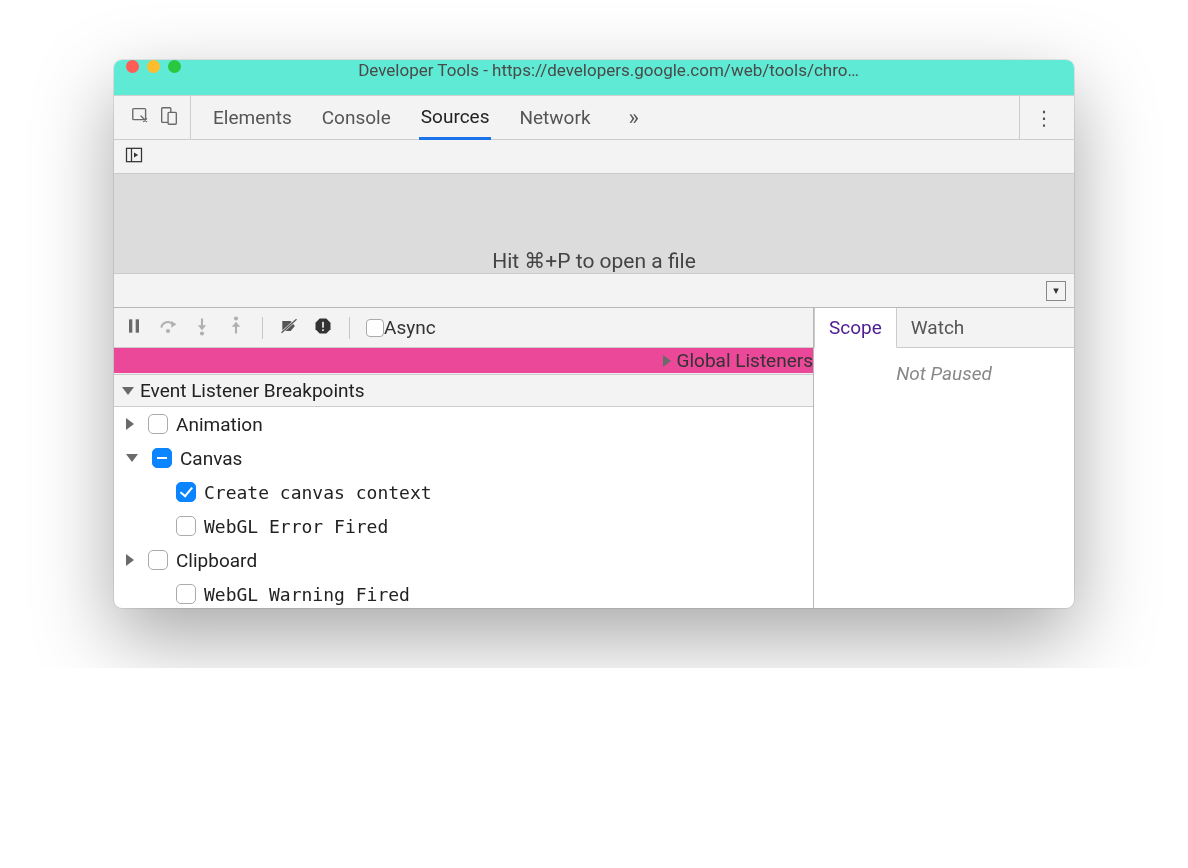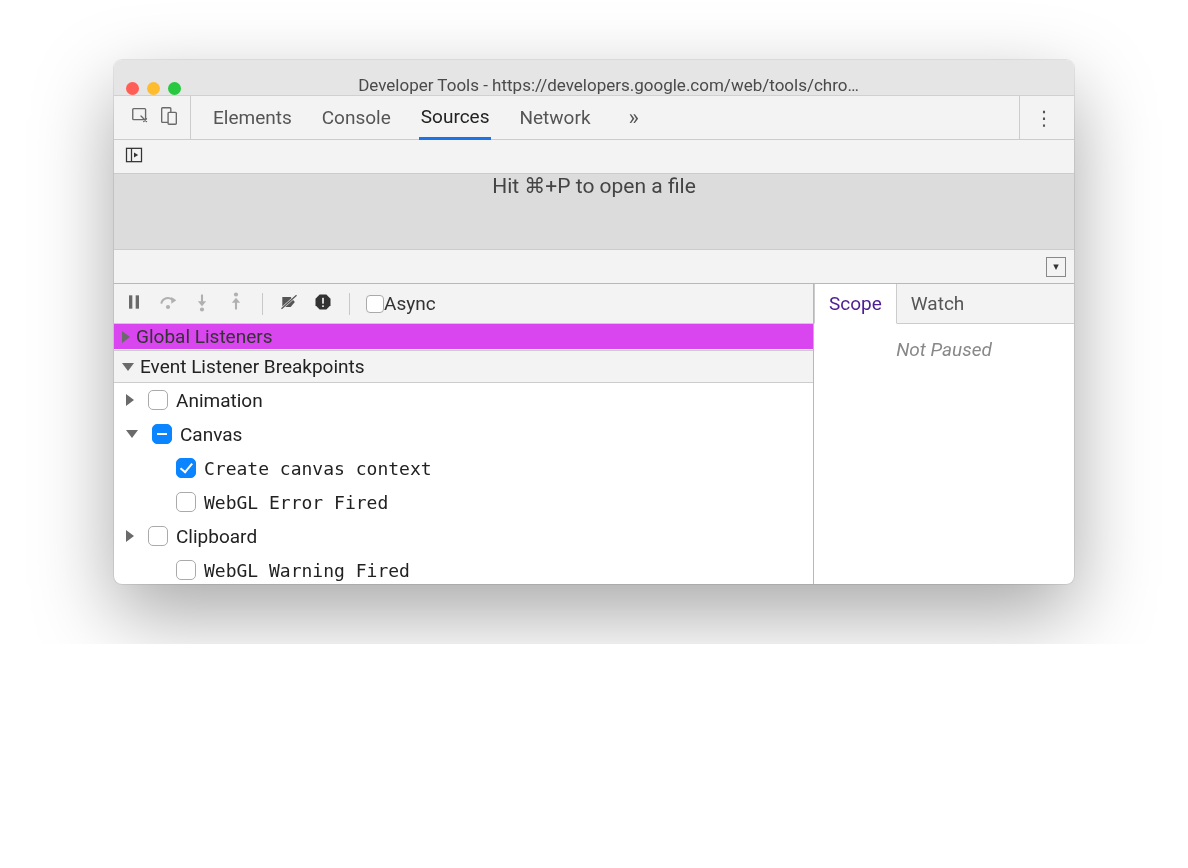--- a/index.html
+++ b/index.html
@@ -13,23 +13,23 @@
   }
   .window {
     width: 960px;
     border-radius: 8px;
     box-shadow: 0 30px 80px rgba(0,0,0,0.35), 0 0 0 1px rgba(0,0,0,0.08);
     overflow: hidden;
     background: #fff;
   }
   .titlebar {
     height: 36px;
-    background: #e5e5e5;
+    background: #5eead4;
     display: flex;
-    align-items: flex-end;
+    align-items: flex-start;
     padding: 0 12px;
     border-bottom: 1px solid #d0d0d0;
   }
   .traffic { display: flex; gap: 8px; margin-right: 14px; }
   .tl { width: 13px; height: 13px; border-radius: 50%; }
   .tl.red { background: #ff5e57; }
   .tl.yellow { background: #ffbd2e; }
   .tl.green { background: #28c840; }
   .title-text { color: #4a4a4a; font-size: 17px; white-space: nowrap; overflow: hidden; text-overflow: ellipsis; flex:1; text-align:center; padding-right:40px;}
   .tabbar {
@@ -46,21 +46,21 @@
   .tab { color:#555; font-size:19px; padding:9px 2px; cursor:pointer; }
   .tab.active { color:#222; border-bottom:3px solid #1a73e8; }
   .tab-more { font-size:22px; color:#555; padding:0 10px; cursor:pointer;}
   .tab-menu { display:flex; align-items:center; padding:0 14px; border-left:1px solid #ccc; color:#555; font-size:20px; cursor:pointer;}
   .subbar {
     height: 34px; background:#f3f3f3; border-bottom:1px solid #ccc;
     display:flex; align-items:center; padding:0 10px;
   }
   .subbar svg { width:20px; height:20px; stroke:#333; fill:none; stroke-width:1.5;}
   .hint-area {
-    height:76px; background:#dcdcdc; display:flex; align-items:flex-start; justify-content:center;
+    height:100px; background:#dcdcdc; display:flex; align-items:flex-end; justify-content:center;
     color:#444; font-size:21px; border-bottom:1px solid #ccc;
   }
   .hint-footer { height:34px; background:#f3f3f3; border-bottom:1px solid #b8b8b8; display:flex; justify-content:flex-end; align-items:center; padding:0 8px;}
   .hint-footer .collapse { width:20px; height:20px; border:1px solid #888; display:flex; align-items:center; justify-content:center; font-size:11px; color:#333;}
   .split {
     display:flex; height:300px;
   }
   .left { flex:1; border-right:1px solid #b8b8b8; display:flex; flex-direction:column; overflow:hidden;}
   .right { width:260px; display:flex; flex-direction:column;}
   .dbg-toolbar {
@@ -86,21 +86,21 @@
   .cb.checked { background:#0a84ff; border-color:#0a84ff;}
   .cb.checked::after { content:""; width:5px; height:10px; border:solid #fff; border-width:0 2.5px 2.5px 0; transform:rotate(40deg) translate(-1px,-1px);}
   .cb.mixed { background:#0a84ff; border-color:#0a84ff;}
   .cb.mixed::after { content:""; width:10px; height:2.5px; background:#fff;}
   .mono { font-family: Menlo, Consolas, monospace; font-size:18px;}
   .right-tabs { height:40px; background:#f3f3f3; border-bottom:1px solid #ccc; display:flex; align-items:stretch;}
   .rtab { padding:8px 14px; font-size:19px; color:#555; cursor:pointer;}
   .rtab.active { background:#fff; border:1px solid #ccc; border-bottom:1px solid #fff; border-top:none; color:#4c1d95; margin-bottom:-1px;}
   .right-body { flex:1; display:flex; align-items:flex-start; justify-content:center; padding-top:14px;}
   .not-paused { font-style:italic; color:#888; font-size:19px;}
-  .global-listeners-row { padding-left:8px; display:flex; align-items:center; height:26px; background:#d946ef; color:#333; border-bottom:1px solid #eee;}
+  .global-listeners-row { padding-left:8px; display:flex; align-items:center; height:26px; background:#ec4899; color:#333; border-bottom:1px solid #eee;justify-content:flex-end;}
   .global-listeners-row .tri { margin-left:0;}
 </style>
 </head>
 <body>
 
 <div class="window">
 
   <div class="titlebar">
     <div class="traffic">
       <div class="tl red"></div>

